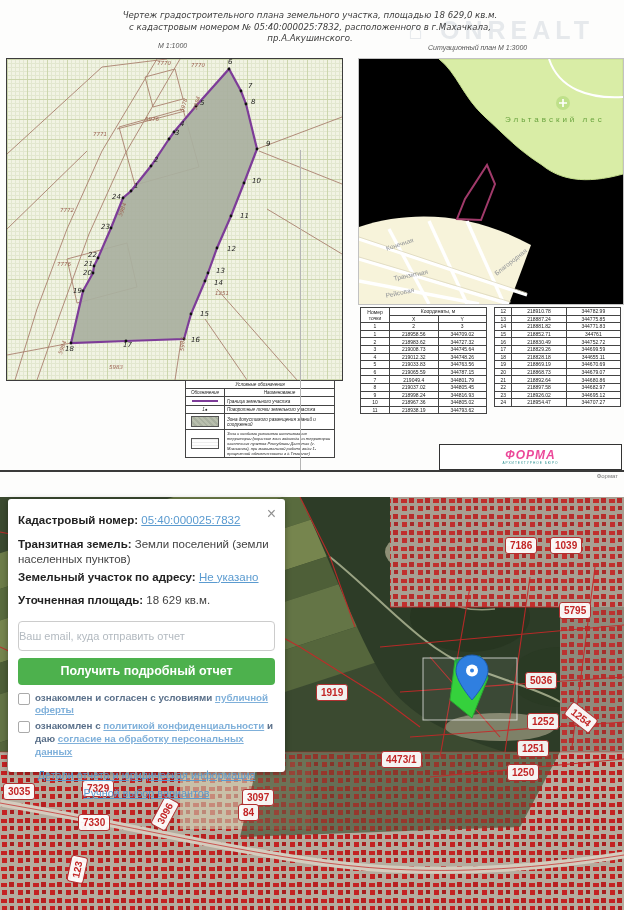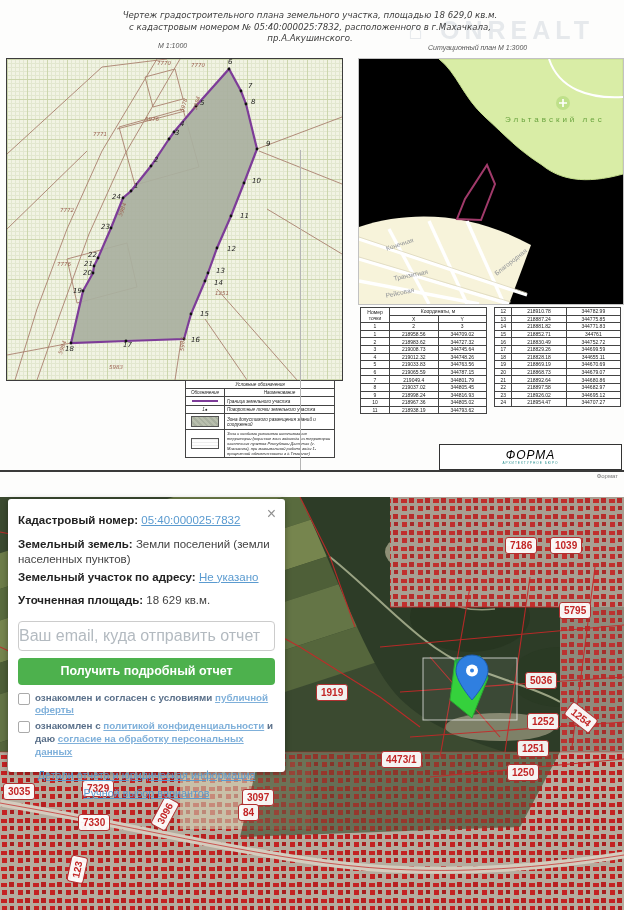--- a/index.html
+++ b/index.html
@@ -35,35 +35,35 @@
   .sw-line{display:block;width:26px;height:0;border-top:2px solid #7d3c98;margin:2px auto;}
   .sw-box{display:block;width:26px;height:9px;margin:1px auto;border:0.5px solid #555;}
   .sw-grey{background:repeating-linear-gradient(45deg,#b9bfae 0 2px,#a9b0a0 2px 4px);}
   .sw-white{background:repeating-linear-gradient(0deg,#fff 0 2px,#eee 2px 3px);}
   .fold{position:absolute;left:300px;top:150px;width:1px;height:320px;background:#b5b5b5;}
   .sheet-bottom{position:absolute;left:0;top:470px;width:624px;height:1.5px;background:#3a3a3a;}
   .format{position:absolute;left:500px;top:473px;width:118px;text-align:right;font-size:6px;color:#777;}
   .tblock{position:absolute;left:439px;top:444px;width:181px;height:24px;border:1.2px solid #333;display:flex;background:#fff;}
   .tblock .cell1{flex:1.55;display:flex;align-items:center;justify-content:center;font-size:7.5px;color:#333;border-right:1.2px solid #333;}
   .tblock .cell2{flex:1;display:flex;flex-direction:column;align-items:center;justify-content:center;}
-  .logo{font-size:12px;font-weight:normal;font-style:italic;color:#000000;letter-spacing:1px;line-height:1;}
+  .logo{font-size:12px;font-weight:bold;font-style:italic;color:#ec4899;letter-spacing:1px;line-height:1;}
   .logo-sub{font-size:3.2px;color:#2a8f8f;letter-spacing:1px;}
   
   .map{position:absolute;left:0;top:497px;width:624px;height:413px;background:#36452d;overflow:hidden;}
   .pill{position:absolute;background:rgba(255,255,255,.93);border:1px solid #b03030;border-radius:3px;
     color:#c22525;font-size:10px;font-weight:bold;padding:0 4px;line-height:15px;white-space:nowrap;transform-origin:center;}
   
   .card{position:absolute;left:8px;top:499px;width:277px;height:273px;background:#fff;border-radius:3px;
     box-shadow:0 1px 6px rgba(0,0,0,.35);padding:14px 10px 0 10px;box-sizing:border-box;font-size:11.5px;color:#444;}
   .card .row{margin:0 0 8px 0;line-height:1.35;}
   .card b{color:#222;}
   .card a{color:#5b9bd0;text-decoration:underline;cursor:pointer;}
   .close{position:absolute;right:9px;top:7px;font-size:16px;color:#909090;cursor:pointer;line-height:1;}
   .email{width:100%;height:30px;border:1px solid #ccc;border-radius:4px;box-sizing:border-box;
-    padding:0 0;font-size:16px;color:#333;font-family:"Liberation Sans",sans-serif;margin:4px 0 7px 0;}
+    padding:0 0;font-size:11px;color:#333;font-family:"Liberation Sans",sans-serif;margin:4px 0 7px 0;}
   .email::placeholder{color:#b3bac0;}
   .btn{width:100%;height:27px;background:#4db14d;border:none;border-radius:4px;color:#fff;
     font-size:12.5px;font-weight:bold;font-family:"Liberation Sans",sans-serif;cursor:pointer;margin-bottom:7px;}
   .cbrow{display:flex;align-items:flex-start;font-size:9.8px;color:#5a708a;line-height:1.3;margin-bottom:3px;font-weight:bold;}
   .cbx{flex:0 0 auto;width:10px;height:10px;border:1px solid #aaa;border-radius:2px;background:#fff;margin:1px 5px 0 0;}
   .cbrow a{color:#7fb0da;}
   .clinks{text-align:center;font-size:10.8px;margin-top:9px;line-height:1.6;}
 </style>
 </head>
 <body>
@@ -485,21 +485,21 @@
       </div>
   </div>
 
   <div class="card">
     <span class="close">×</span>
     <div class="row">
       <b>Кадастровый номер:</b>
       <a>05:40:000025:7832</a>
     </div>
     <div class="row" style="margin-bottom:2px">
-      <b>Земельный земель:</b><span> Земли поселений (земли населенных пунктов)</span>
+      <b>Транзитная земель:</b><span> Земли поселений (земли населенных пунктов)</span>
     </div>
     <div class="row">
       <b>Земельный участок по адресу:</b>
       <a>Не указано</a>
     </div>
     <div class="row">
       <b>Уточненная площадь:</b><span> 18 629 кв.м.</span>
     </div>
     <input class="email" type="text" placeholder="Ваш email, куда отправить отчет" style="">
     <button class="btn">Получить подробный отчет</button>

